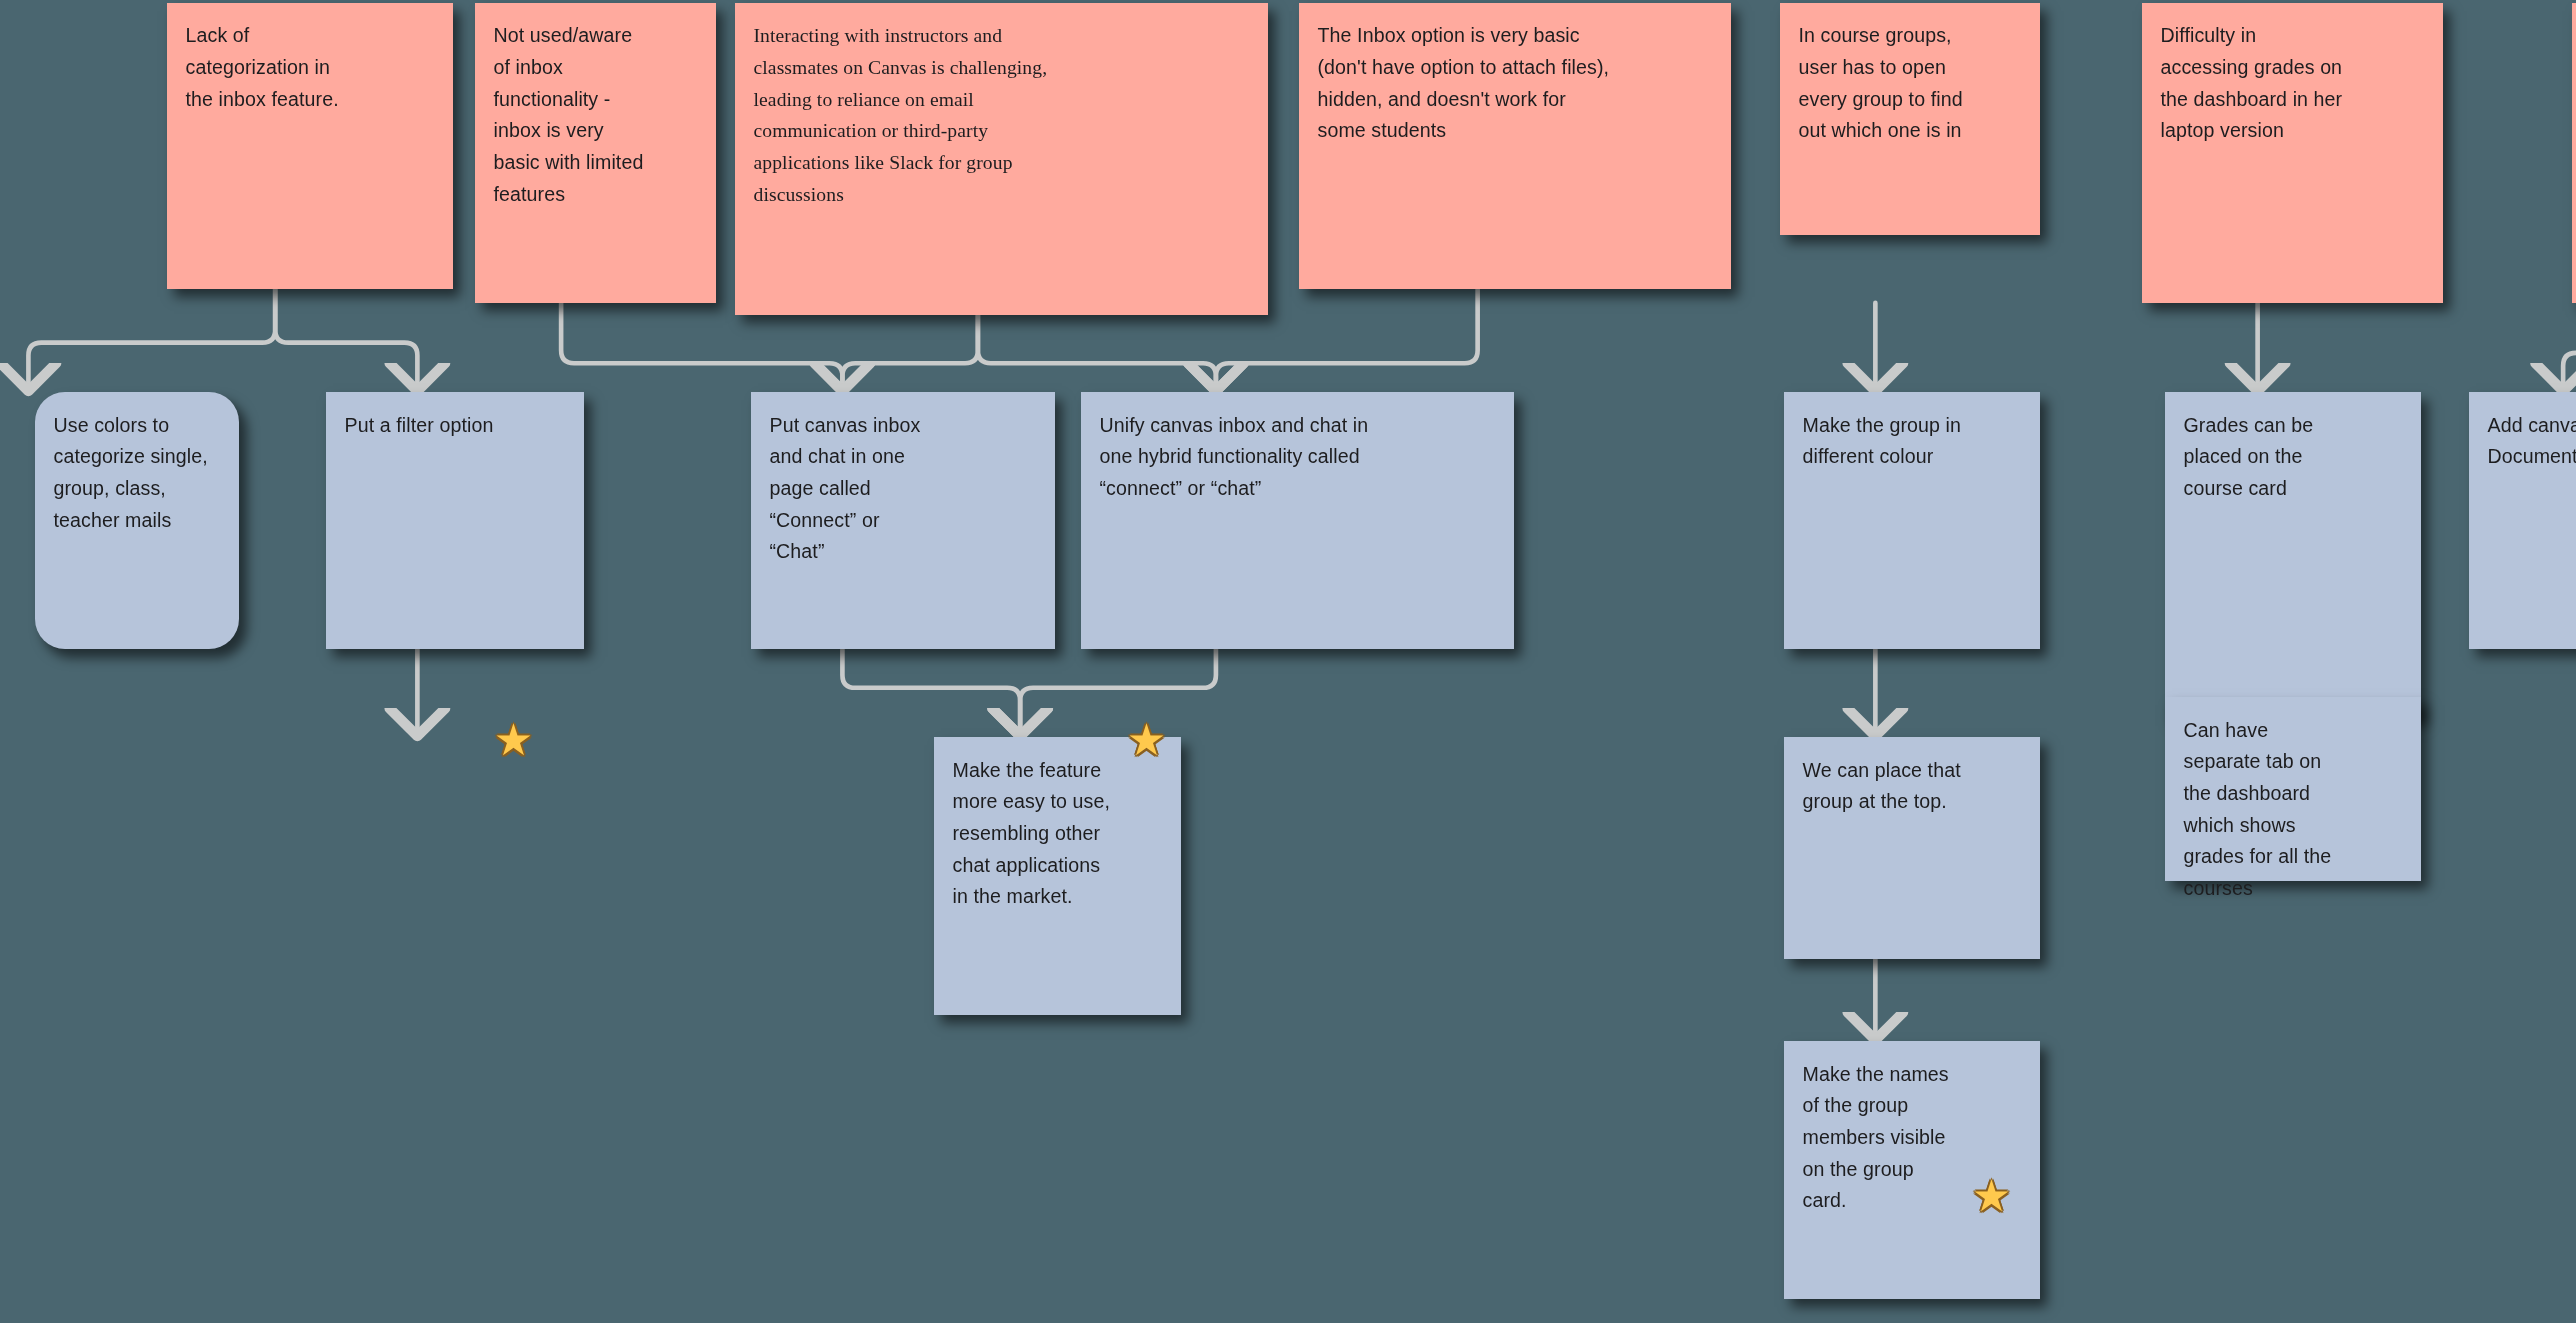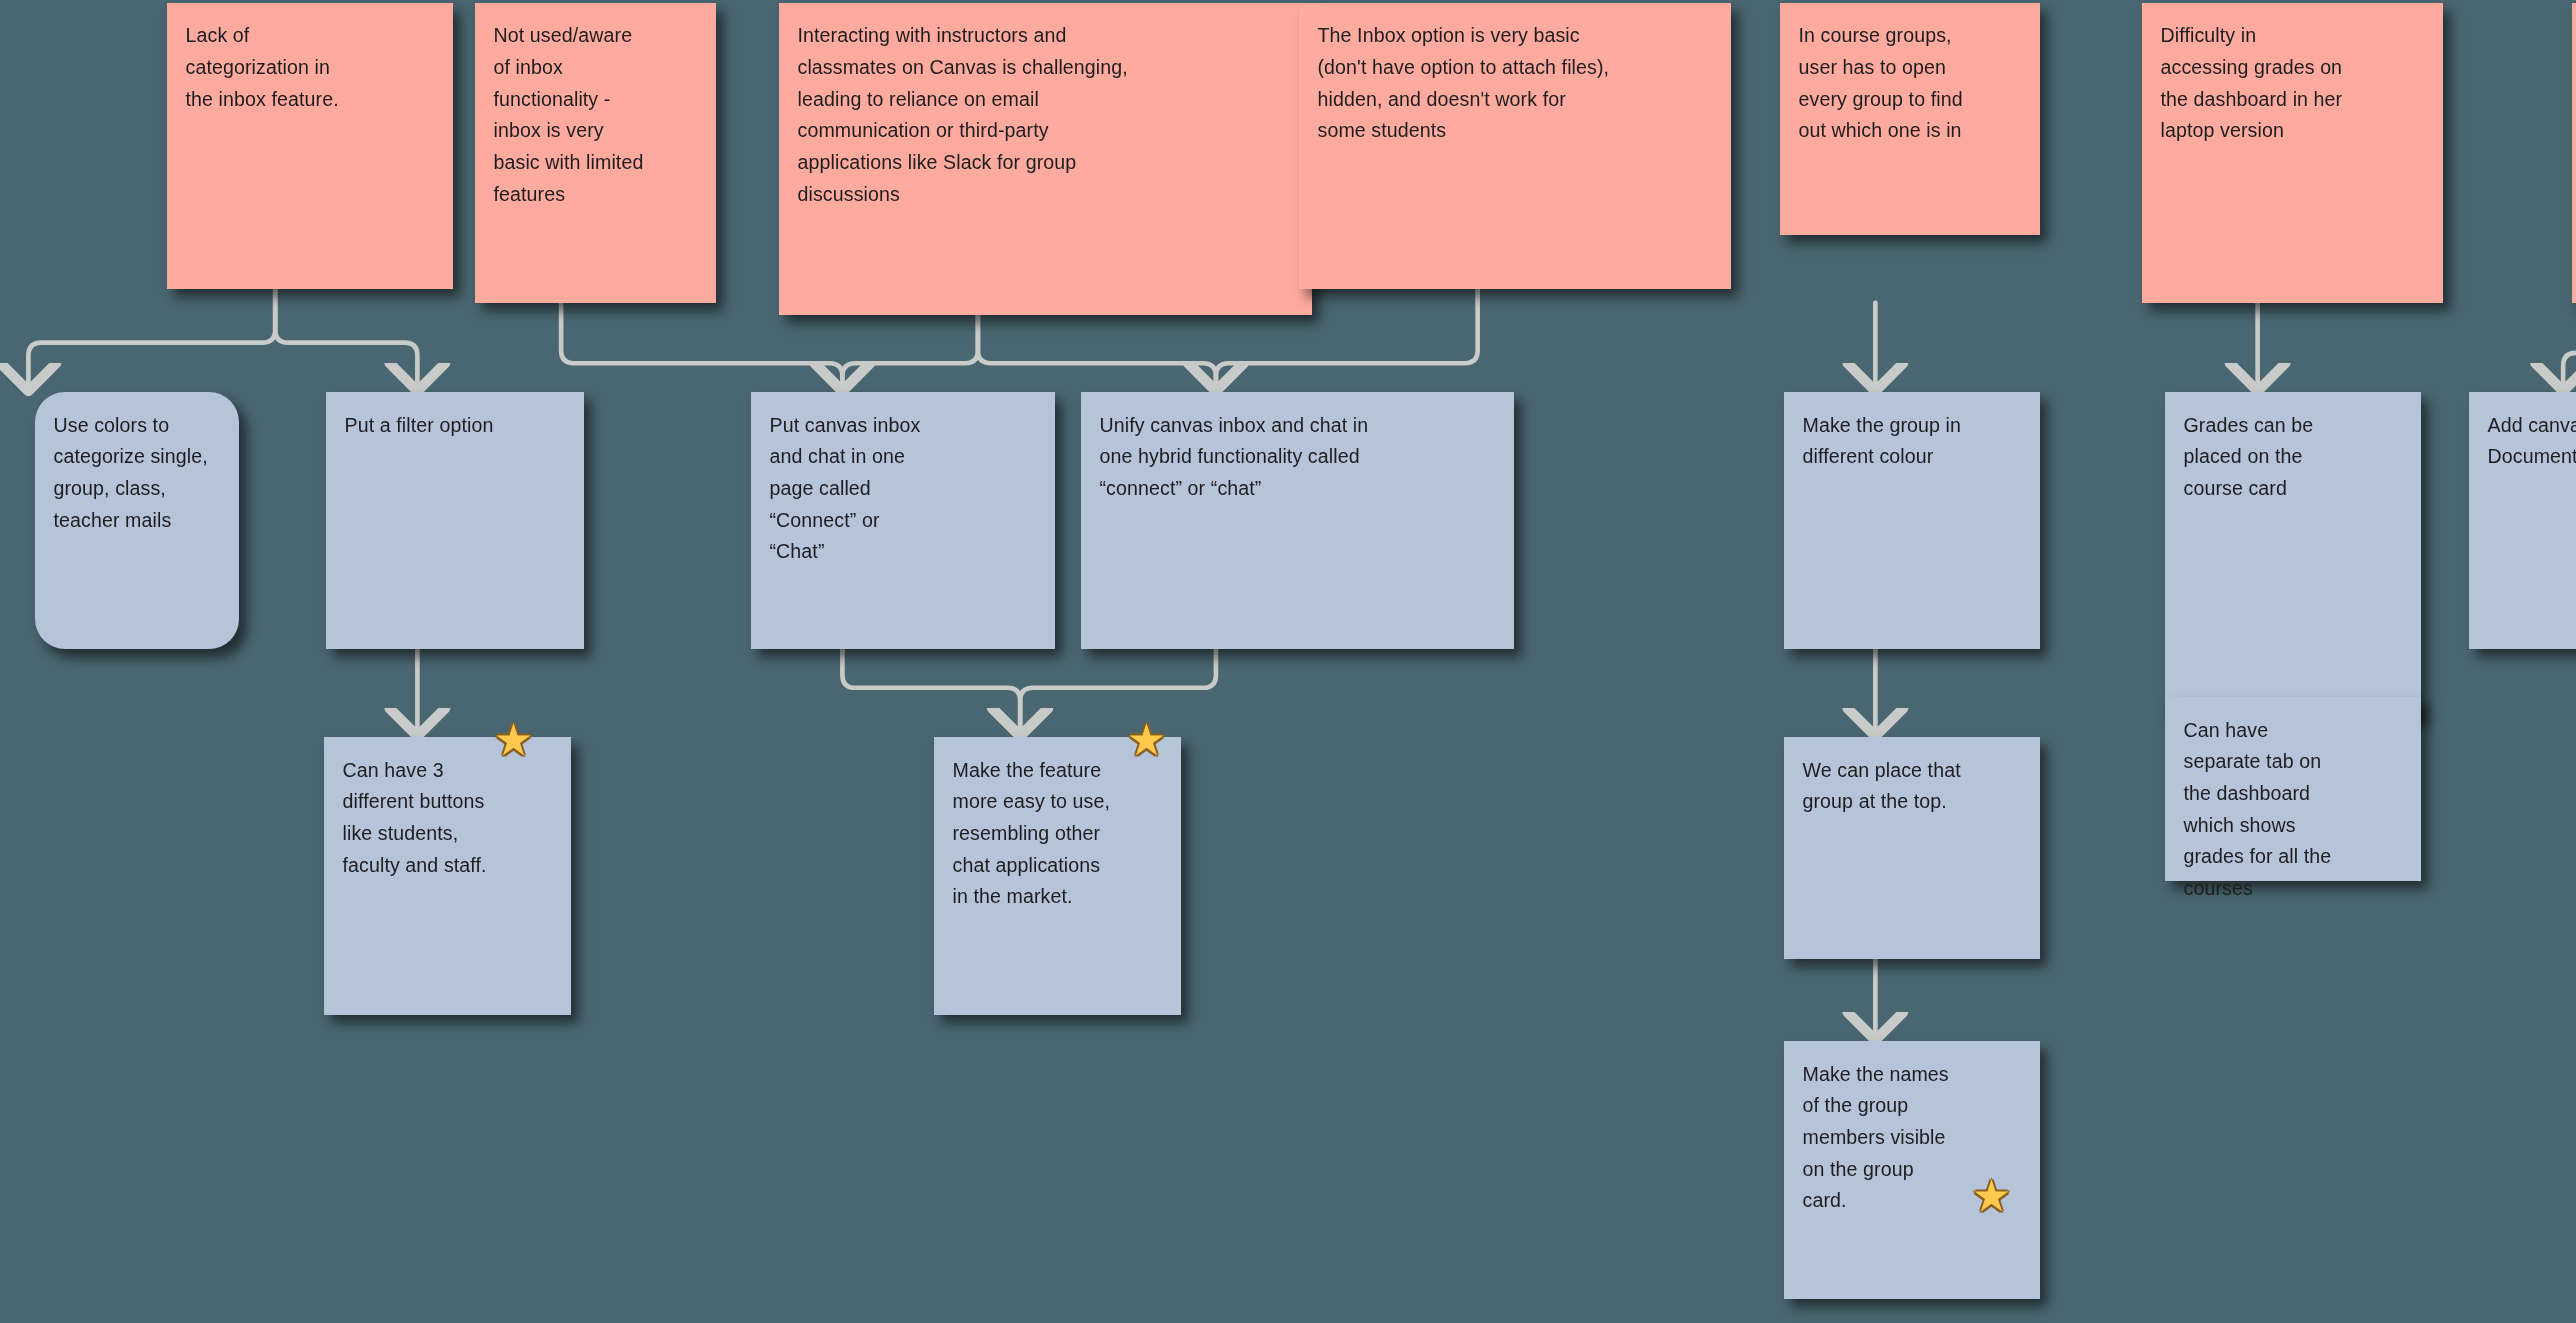--- a/index.html
+++ b/index.html
@@ -115,21 +115,21 @@
 categorization in
 the inbox feature.</div>
 
   <div class="card pink" style="left:440px;top:2.6px;width:241px;height:300px;">Not used/aware
 of inbox
 functionality -
 inbox is very
 basic with limited
 features</div>
 
-  <div class="card pink" style="left:744px;top:2.6px;width:533px;height:312px;">Interacting with instructors and
+  <div class="card pink" style="left:700px;top:2.6px;width:533px;height:312px;font-family:Liberation Serif, serif;">Interacting with instructors and
 classmates on Canvas is challenging,
 leading to reliance on email
 communication or third-party
 applications like Slack for group
 discussions</div>
 
   <div class="card pink" style="left:1264px;top:2.6px;width:432px;height:286px;">The Inbox option is very basic
 (don't have option to attach files),
 hidden, and doesn't work for
 some students</div>
@@ -148,24 +148,20 @@
 documentation or
 tutorials</div>
 
   <div class="card blue" style="left:0px;top:392px;width:204px;height:257px;border-radius:30px;">Use colors to
 categorize single,
 group, class,
 teacher mails</div>
 
   <div class="card blue" style="left:291px;top:392px;width:258px;height:257px;">Put a filter option</div>
 
-  <div class="card blue" style="left:289px;top:737px;width:247px;height:278px;">Can have 3
-different buttons
-like students,
-faculty and staff.</div>
   <span class="star" style="left:490px;top:716px;">★</span>
 
   <div class="card blue" style="left:716px;top:392px;width:304px;height:257px;">Put canvas inbox
 and chat in one
 page called
 “Connect” or
 “Chat”</div>
 
   <div class="card blue" style="left:1046px;top:392px;width:433px;height:257px;">Unify canvas inbox and chat in
 one hybrid functionality called

